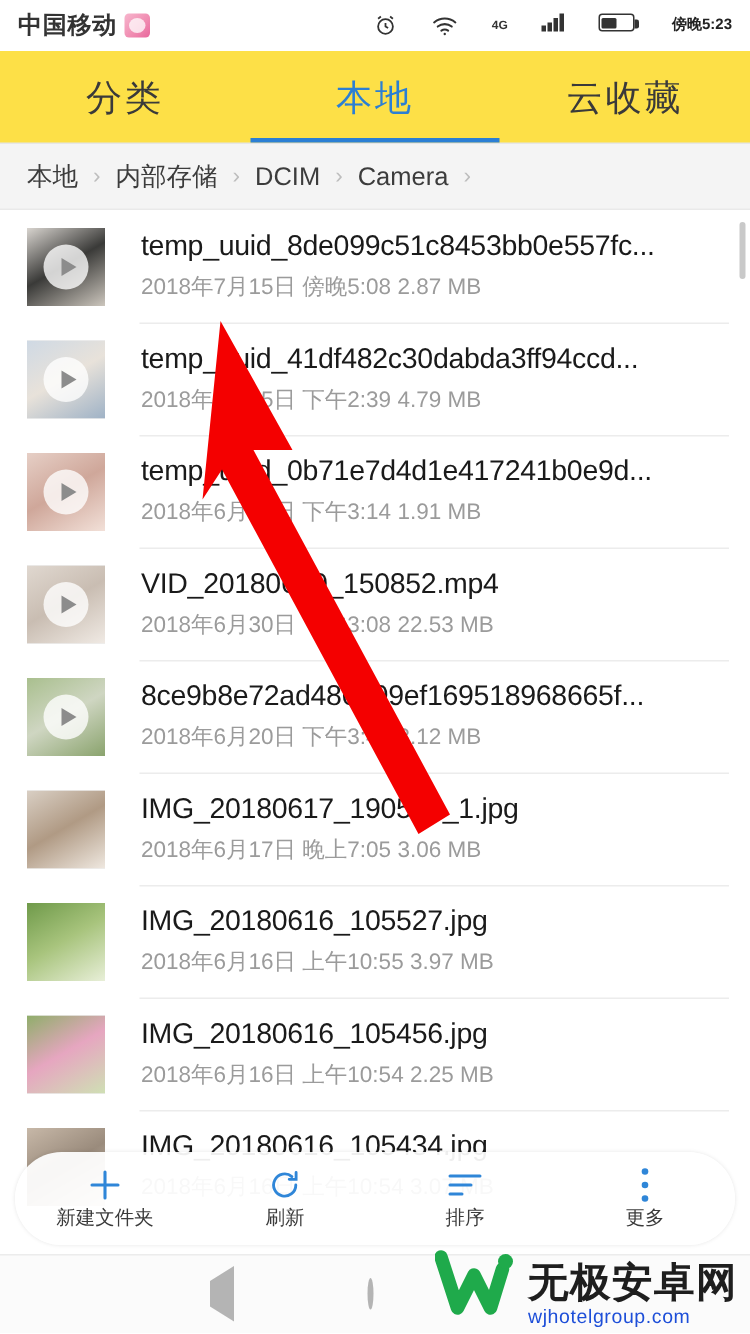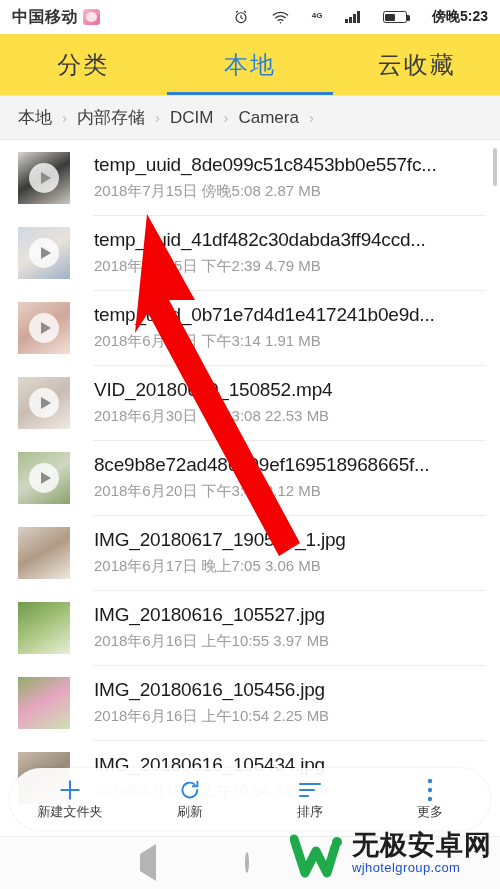--- a/index.html
+++ b/index.html
@@ -21,23 +21,23 @@
   .carrier { font-size: 16px; color: #333; letter-spacing: .5px; }
   .carrier-badge {
     width: 17px; height: 16px; border-radius: 3px;
     background: linear-gradient(135deg,#f7b6cd,#f08ab0 60%,#e8679c);
     position: relative; display: inline-block;
   }
   .carrier-badge::after{
     content:""; position:absolute; left:3px; top:3px; width:11px; height:10px;
     border-radius:50%; background:#fff; opacity:.75;
   }
-  .sb-right { display: flex; align-items: center; gap: 23px; }
+  .sb-right { display: flex; gap: 23px; }
   .ic { display: inline-flex; align-items: center; }
-  .sb-time { font-size: 14px; color: #222; margin-left: 2px; }
+  .sb-time { font-size: 10px; color: #222; margin-left: 2px; }
   .net-label { font-size: 8px; color:#333; align-self:flex-start; margin-top:3px; }
   .bars { display:flex; align-items:flex-end; gap:1.5px; height:12px; }
   .bars i { width:2.5px; background:#333; display:block; }
   .bars i:nth-child(1){height:4px}
   .bars i:nth-child(2){height:6px}
   .bars i:nth-child(3){height:9px}
   .bars i:nth-child(4){height:12px}
   .battery {
     width: 24px; height: 12px; border: 1.6px solid #333; border-radius: 2.5px;
     position: relative; display: inline-block;
@@ -145,21 +145,21 @@
     width:0;height:0;
     border-right: 16px solid #b4b4b4;
     border-top: 10px solid transparent;
     border-bottom: 10px solid transparent;
   }
   .circ { width:20px;height:20px;border:2px solid #b4b4b4;border-radius:50%; }
 
   
   .watermark {
     position:absolute; right: 8px; bottom: 4px;
-    display:flex; align-items:flex-start; gap:8px;
+    display:flex; align-items:flex-end; gap:8px;
   }
   .wm-text { display:flex; flex-direction:column; line-height:1.05; }
   .wm-cn { font-size: 27px; color:#1e1e1e; font-weight:700; letter-spacing:1px; }
   .wm-en { font-size: 13px; color:#1d4ed8; letter-spacing:.4px; margin-top:2px; }
 
   
   .arrow { position:absolute; left:0; top:0; width:500px; height:889px; pointer-events:none; }
 </style>
 </head>
 <body>

